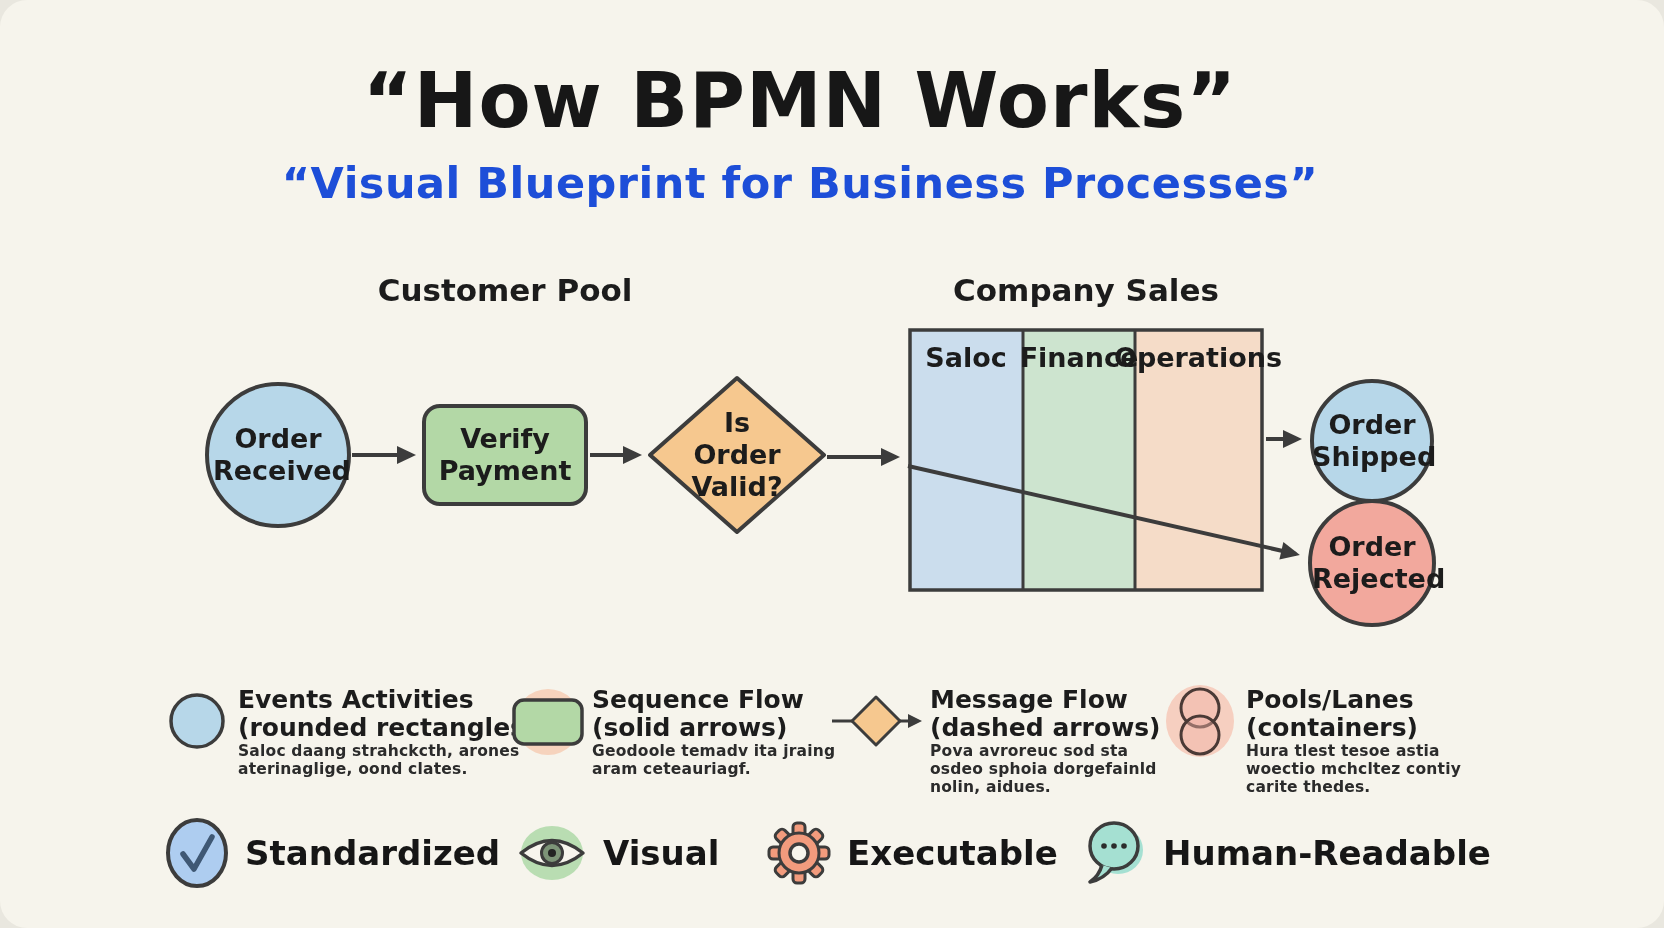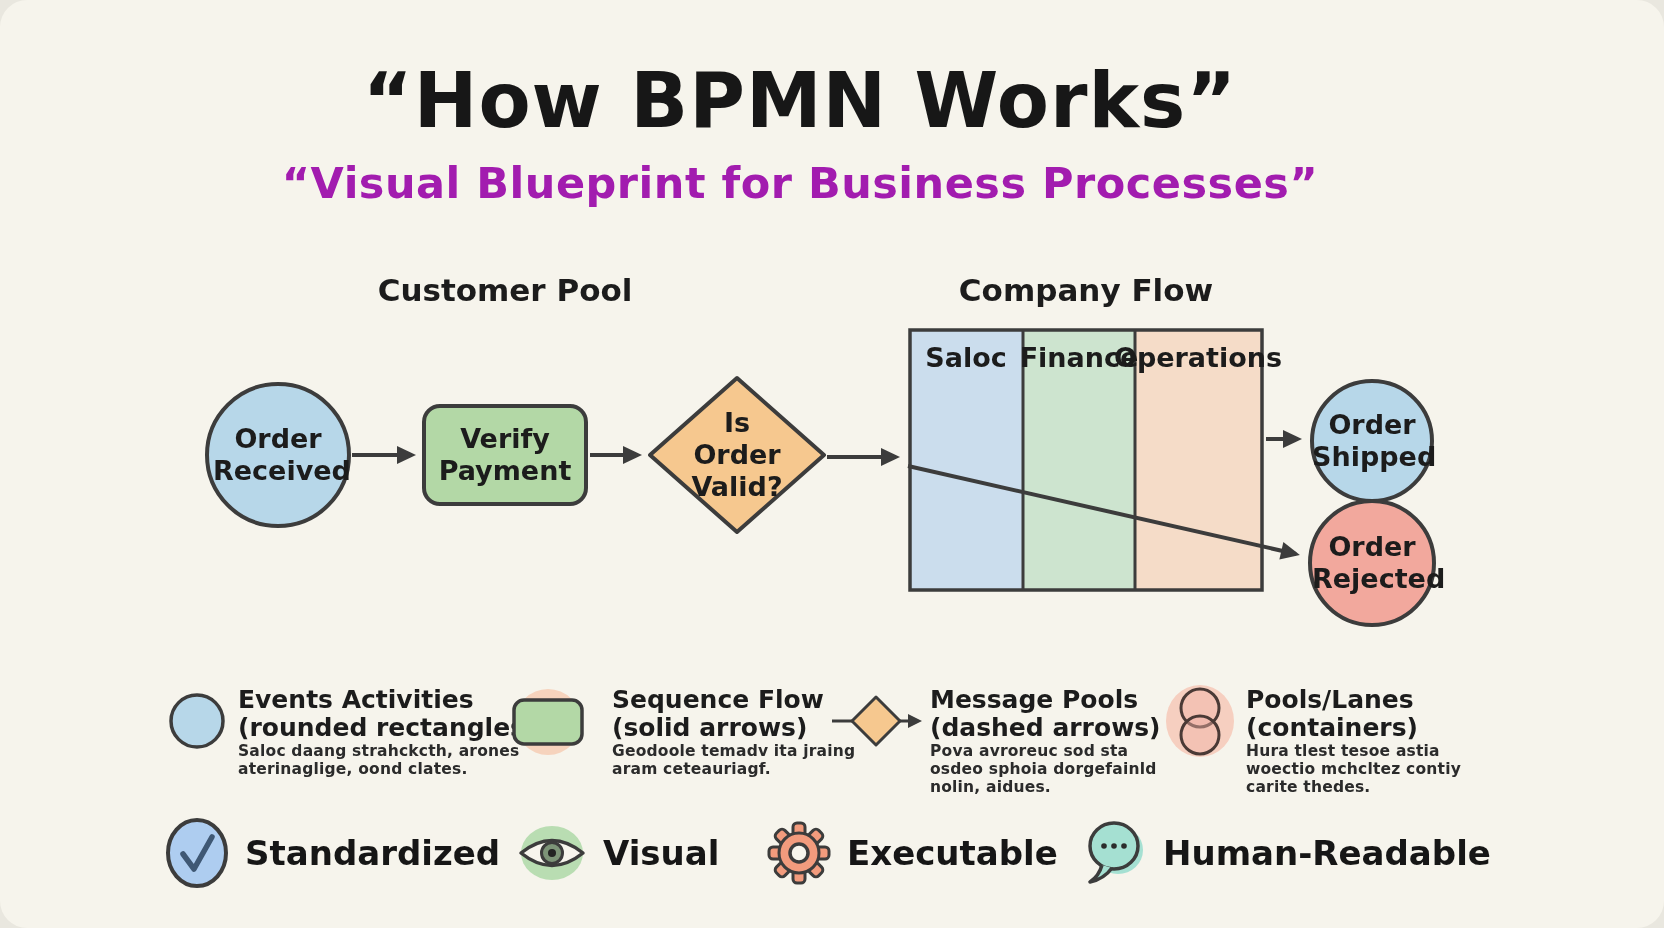--- a/index.html
+++ b/index.html
@@ -9,21 +9,21 @@
     font-family:"DejaVu Sans","Liberation Sans",sans-serif;color:#1d1d1d;border-radius:27px;
   }
   .abs{position:absolute;}
   .draw-layer{position:absolute;left:0;top:0;}
   .title{
     left:0;top:56px;width:1600px;text-align:center;
     font-size:76px;font-weight:bold;color:#171717;letter-spacing:1px;
   }
   .subtitle{
     left:0;top:158px;width:1600px;text-align:center;
-    font-size:43px;font-weight:600;color:#a21caf;letter-spacing:.5px;
+    font-size:43px;font-weight:600;color:#1d4ed8;letter-spacing:.5px;
   }
   .pool-label{
     transform:translate(-50%,-50%);font-size:31px;font-weight:bold;
     white-space:nowrap;color:#1c1c1c;
   }
   .node-label{
     transform:translate(-50%,-50%);text-align:center;
     font-size:27px;font-weight:bold;line-height:1.18;color:#1c1c1c;
   }
   .lane-label{
@@ -75,21 +75,21 @@
     <polygon points="737,378 824,455 737,532 650,455" fill="#f6c88f" stroke="#3c3c3c" stroke-width="4" stroke-linejoin="round"></polygon>
 
     <circle cx="1372" cy="441" r="60" fill="#b7d7e9" stroke="#3c3c3c" stroke-width="4"></circle>
     <circle cx="1372" cy="563" r="62" fill="#f2a89d" stroke="#3c3c3c" stroke-width="4"></circle>
   </svg>
 
   <div class="abs title">“How BPMN Works”</div>
   <div class="abs subtitle">“Visual Blueprint for Business Processes”</div>
 
   <div class="abs pool-label" style="left:505px;top:290px">Customer Pool</div>
-  <div class="abs pool-label" style="left:1086px;top:290px">Company Flow</div>
+  <div class="abs pool-label" style="left:1086px;top:290px">Company Sales</div>
 
   <div class="abs lane-label" style="left:966px;top:357px">Saloc</div>
   <div class="abs lane-label" style="left:1079px;top:357px">Finance</div>
   <div class="abs lane-label" style="left:1198px;top:357px">Operations</div>
 
   <div class="abs node-label" style="left:278px;top:455px;width:130px">Order Received</div>
   <div class="abs node-label" style="left:505px;top:455px;width:150px">Verify Payment</div>
   <div class="abs node-label" style="left:737px;top:455px;width:120px">Is Order Valid?</div>
   <div class="abs node-label" style="left:1372px;top:441px;width:120px">Order Shipped</div>
   <div class="abs node-label" style="left:1372px;top:563px;width:120px">Order Rejected</div>
@@ -104,36 +104,36 @@
       <div class="legend-desc">Saloc daang strahckcth, arones</div>
       <div class="legend-desc">aterinaglige, oond clates.</div>
     </div>
   </div>
 
   <div class="legend-item" style="left:504px">
     <svg class="legend-icon" width="88" height="74" style="margin-top:-2px">
       <circle cx="44" cy="38" r="33" fill="#f6d3bd"></circle>
       <rect x="10" y="16" width="68" height="44" rx="10" fill="#b3d8a6" stroke="#3c3c3c" stroke-width="3.5"></rect>
     </svg>
-    <div class="legend-text" style="margin-left:20px">
+    <div class="legend-text" style="margin-left:0">
       <div class="legend-title">Sequence Flow</div>
       <div class="legend-title">(solid arrows)</div>
       <div class="legend-desc">Geodoole temadv ita jraing</div>
       <div class="legend-desc">aram ceteauriagf.</div>
     </div>
   </div>
 
   <div class="legend-item" style="left:830px">
     <svg class="legend-icon" width="94" height="58" style="margin-top:6px">
       <line x1="2" y1="29" x2="86" y2="29" stroke="#3c3c3c" stroke-width="3"></line>
       <polygon points="78,22 92,29 78,36" fill="#3c3c3c"></polygon>
       <polygon points="46,5 70,29 46,53 22,29" fill="#f6c88f" stroke="#3c3c3c" stroke-width="3" stroke-linejoin="round"></polygon>
     </svg>
     <div class="legend-text" style="margin-left:6px">
-      <div class="legend-title">Message Pools</div>
+      <div class="legend-title">Message Flow</div>
       <div class="legend-title">(dashed arrows)</div>
       <div class="legend-desc">Pova avroreuc sod sta</div>
       <div class="legend-desc">osdeo sphoia dorgefainld</div>
       <div class="legend-desc">nolin, aidues.</div>
     </div>
   </div>
 
   <div class="legend-item" style="left:1162px">
     <svg class="legend-icon" width="76" height="78" style="margin-top:-4px">
       <ellipse cx="38" cy="39" rx="34" ry="36" fill="#f6cfc0"></ellipse>

